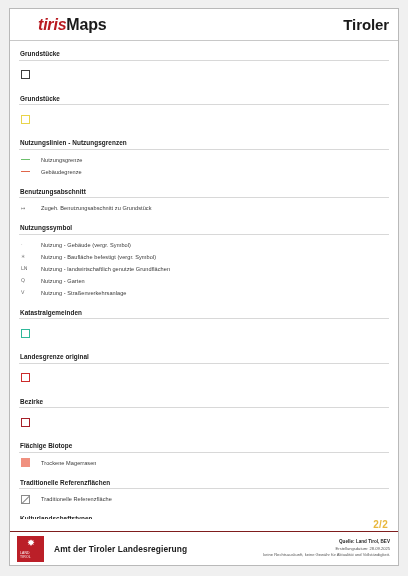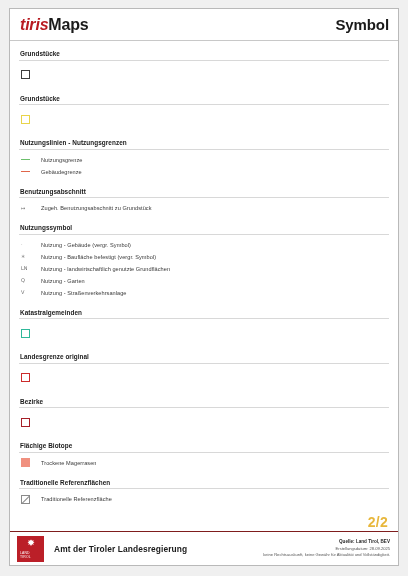--- a/index.html
+++ b/index.html
@@ -32,21 +32,21 @@
   .hdr {
     flex: 0 0 auto;
     height: 32px;
     display: flex;
     align-items: center;
     justify-content: space-between;
     padding: 0 9px 0 10px;
     border-bottom: 1px solid #c8c8c8;
     box-sizing: border-box;
   }
-  .brand { font-size: 16px; letter-spacing: -0.2px; white-space: nowrap; }
+  .brand { font-size: 16px; letter-spacing: -0.2px; white-space: nowrap; margin-left: 18px; }
   .brand .tiris {
     color: #b81b21;
     font-style: italic;
     font-weight: bold;
   }
   .brand .maps {
     color: #1a1a1a;
     font-weight: bold;
   }
   .hdr-title {
@@ -128,21 +128,21 @@
   .bigbox { height: 18px; display: flex; align-items: center; }
 
   
   .pagewrap {
     flex: 0 0 auto;
     display: flex;
     justify-content: flex-end;
     padding: 0 10px 1px 0;
   }
   .pagenum {
-    font-size: 14px;
+    font-size: 10px;
     font-weight: bold;
     color: #e8b73c;
     letter-spacing: 0.3px;
   }
 
   
   .ftr {
     flex: 0 0 auto;
     height: 34px;
     border-top: 1px solid #7f1d1d;
@@ -197,21 +197,21 @@
   .ftr-meta .m3 { font-size: 4.1px; color: #555555; }
 </style>
 </head>
 <body>
 
 <div id="page">
   <div class="sheet">
 
     <div class="hdr">
       <div class="brand"><span class="tiris">tiris</span><span class="maps">Maps</span></div>
-      <div class="hdr-title">Symbol</div>
+      <div class="hdr-title">Tiroler</div>
     </div>
 
     <div class="body" id="groups-host">
         <div class="group">
           <div class="group-title">Grundstücke</div>
           <div class="items">
             <div class="item bigbox">
               <span class="sym">
                 <span class="box" style="border: 1.4px solid rgb(61, 61, 61);"></span>
               </span>

